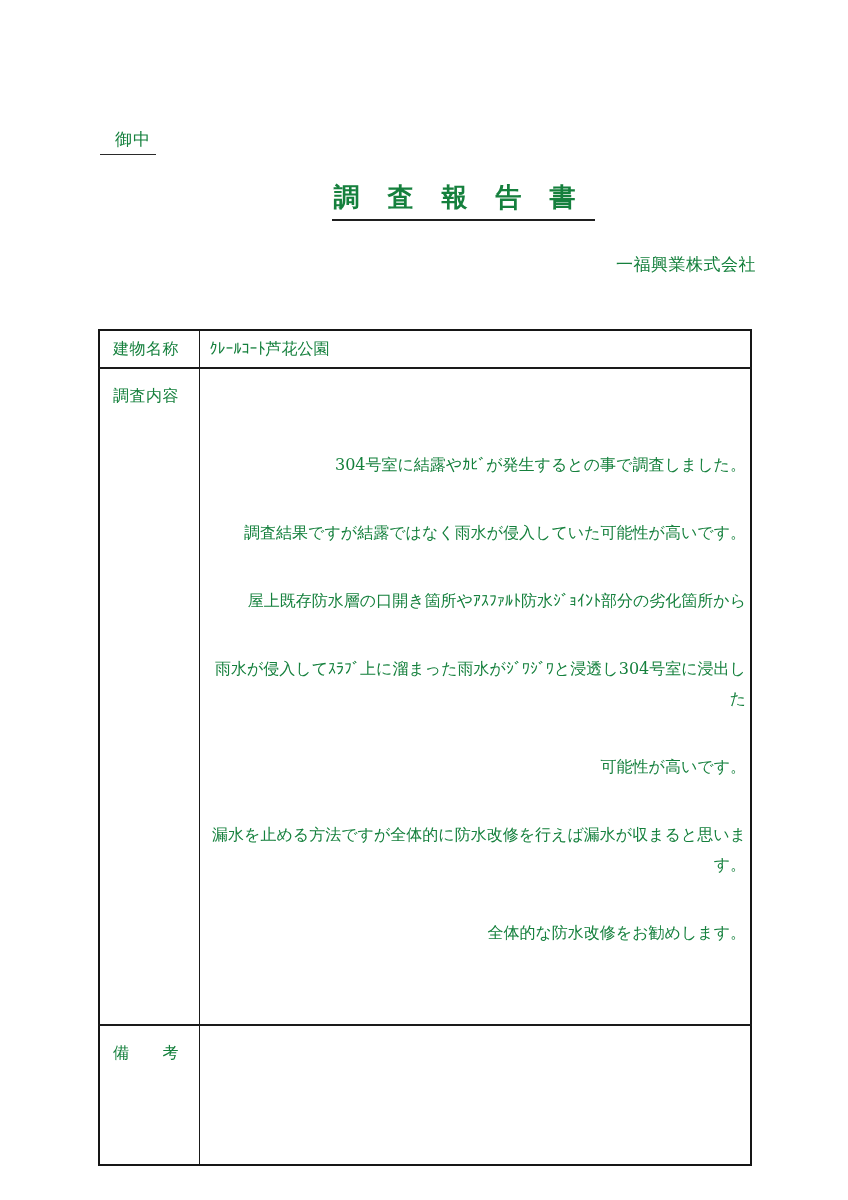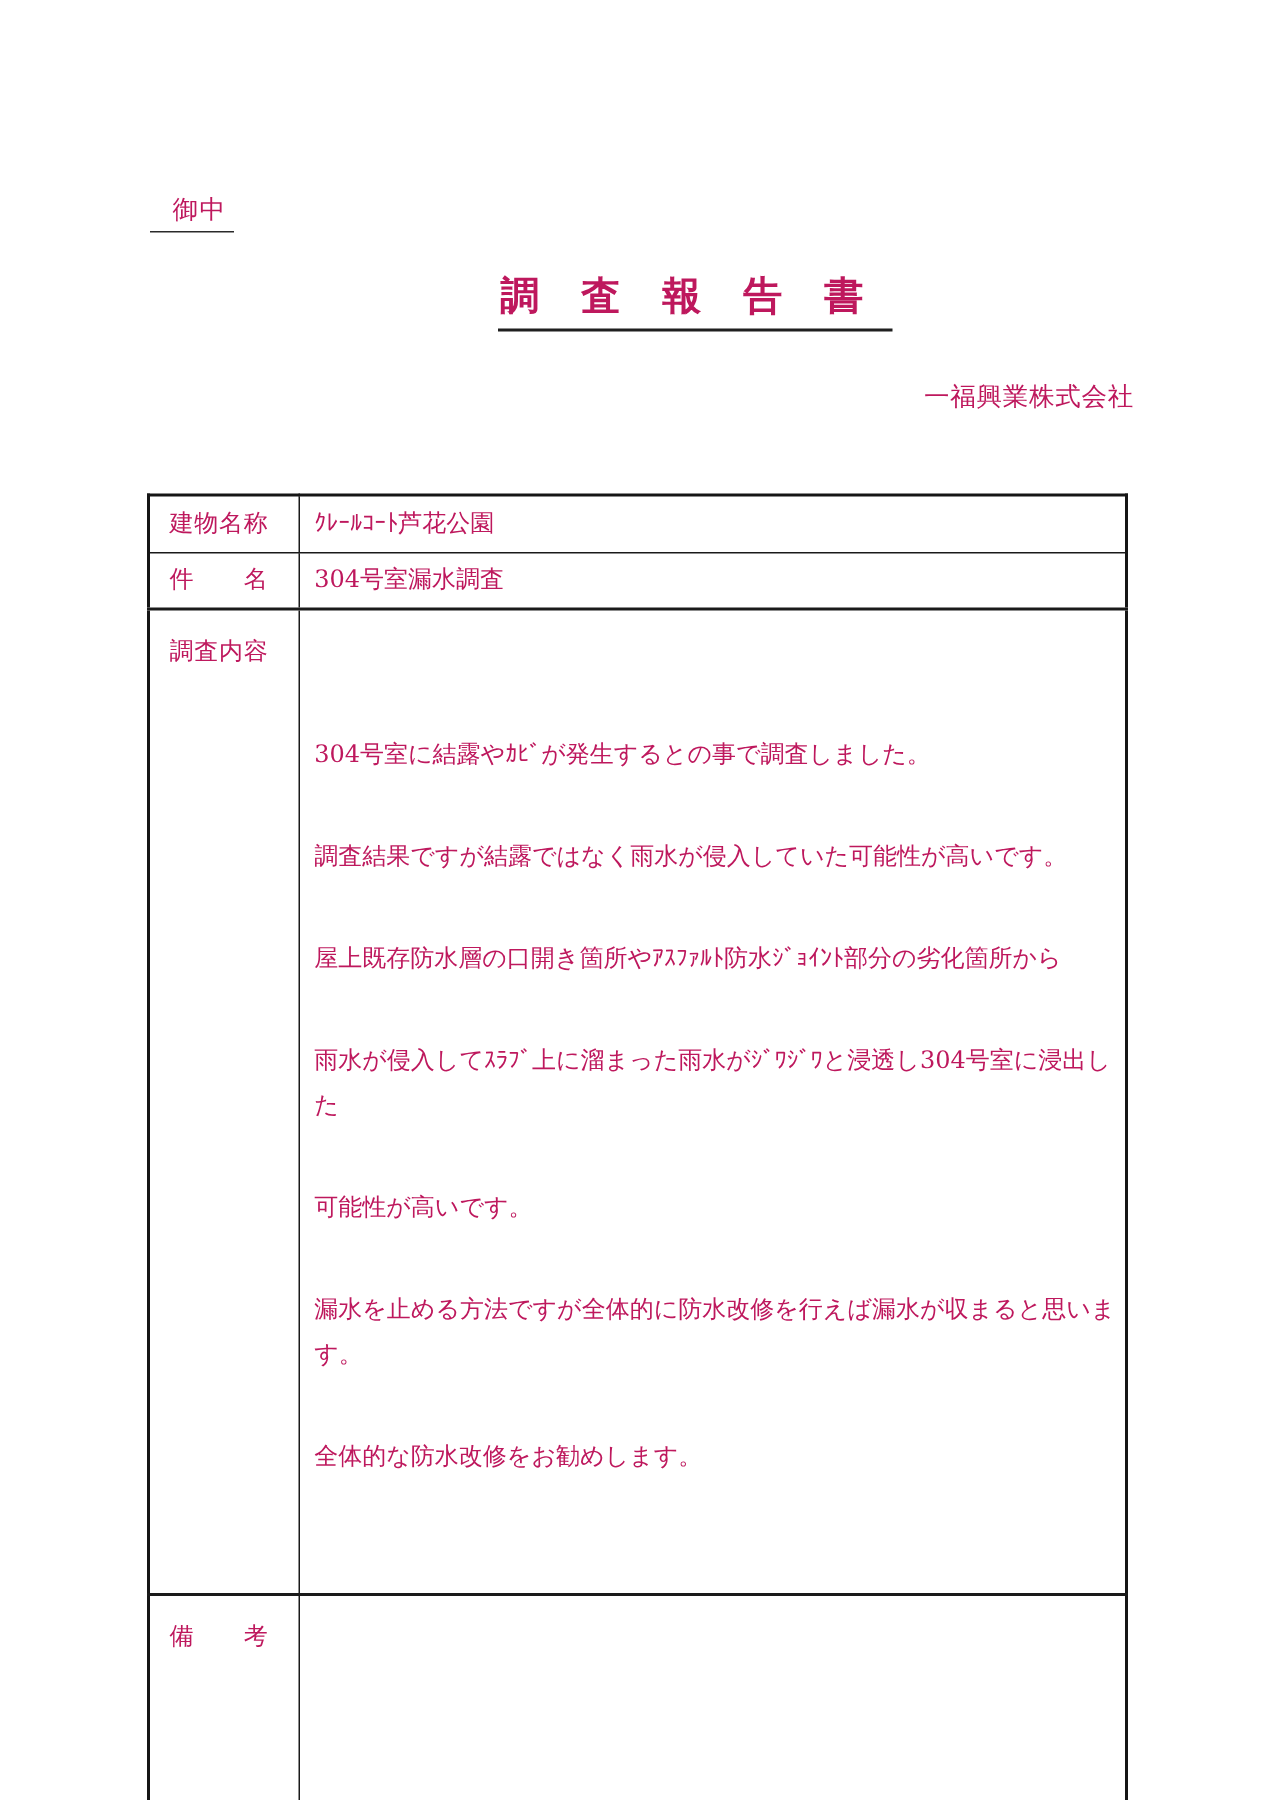--- a/index.html
+++ b/index.html
@@ -6,21 +6,21 @@
     margin: 0;
     padding: 0;
     background: #ffffff;
   }
   .page {
     position: relative;
     width: 848px;
     height: 1200px;
     background: #ffffff;
     font-family: "DejaVu Serif", "Liberation Serif", serif;
-    color: #be185d;
+    color: #15803d;
     overflow: hidden;
   }
 
   
   .recipient {
     position: absolute;
     left: 100px;
     top: 128px;
     font-size: 17px;
   }
@@ -94,20 +94,21 @@
   td.value {
     padding: 0 4px 0 10px;
     vertical-align: middle;
   }
   .r-content td.label, .r-remarks td.label, .r-attach td.label {
     vertical-align: top;
     padding-top: 17px;
   }
   .r-content td.value, .r-remarks td.value, .r-attach td.value {
     vertical-align: top;
+    text-align: right;
   }
 
   .content-lines {
     padding-top: 5px;
   }
   .content-line {
     line-height: 30px;
     min-height: 30px;
   }
 </style>
@@ -129,24 +130,20 @@
   <table class="report-table">
     <colgroup>
       <col class="col-label">
       <col class="col-value">
     </colgroup>
     <tbody>
       <tr class="r-basic">
         <td class="label"><span>建物名称</span></td>
         <td class="value"><span>ｸﾚｰﾙｺｰﾄ芦花公園</span></td>
       </tr>
-      <tr class="r-basic">
-        <td class="label"><span>件　　名</span></td>
-        <td class="value"><span>304号室漏水調査</span></td>
-      </tr>
       <tr class="r-content">
         <td class="label"><span>調査内容</span></td>
         <td class="value">
           <div class="content-lines">
             <div class="content-line">304号室に結露やｶﾋﾞが発生するとの事で調査しました。</div>
             <div class="content-line">調査結果ですが結露ではなく雨水が侵入していた可能性が高いです。</div>
             <div class="content-line">屋上既存防水層の口開き箇所やｱｽﾌｧﾙﾄ防水ｼﾞｮｲﾝﾄ部分の劣化箇所から</div>
             <div class="content-line">雨水が侵入してｽﾗﾌﾞ上に溜まった雨水がｼﾞﾜｼﾞﾜと浸透し304号室に浸出した</div>
             <div class="content-line">可能性が高いです。</div>
             <div class="content-line">漏水を止める方法ですが全体的に防水改修を行えば漏水が収まると思います。</div>

